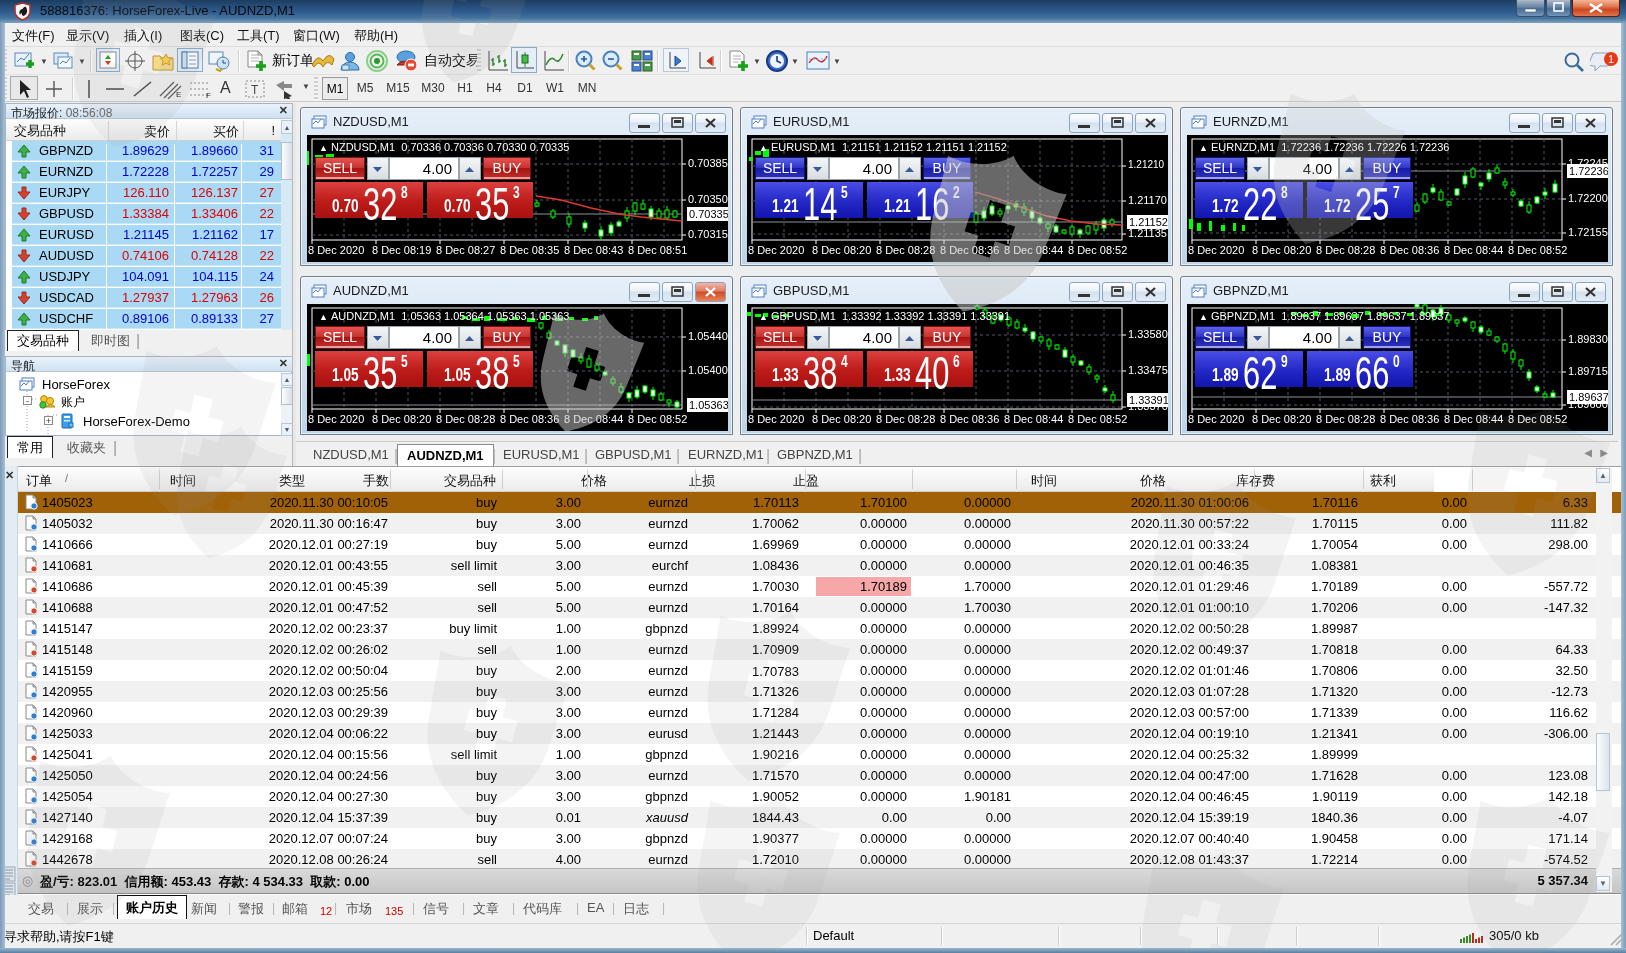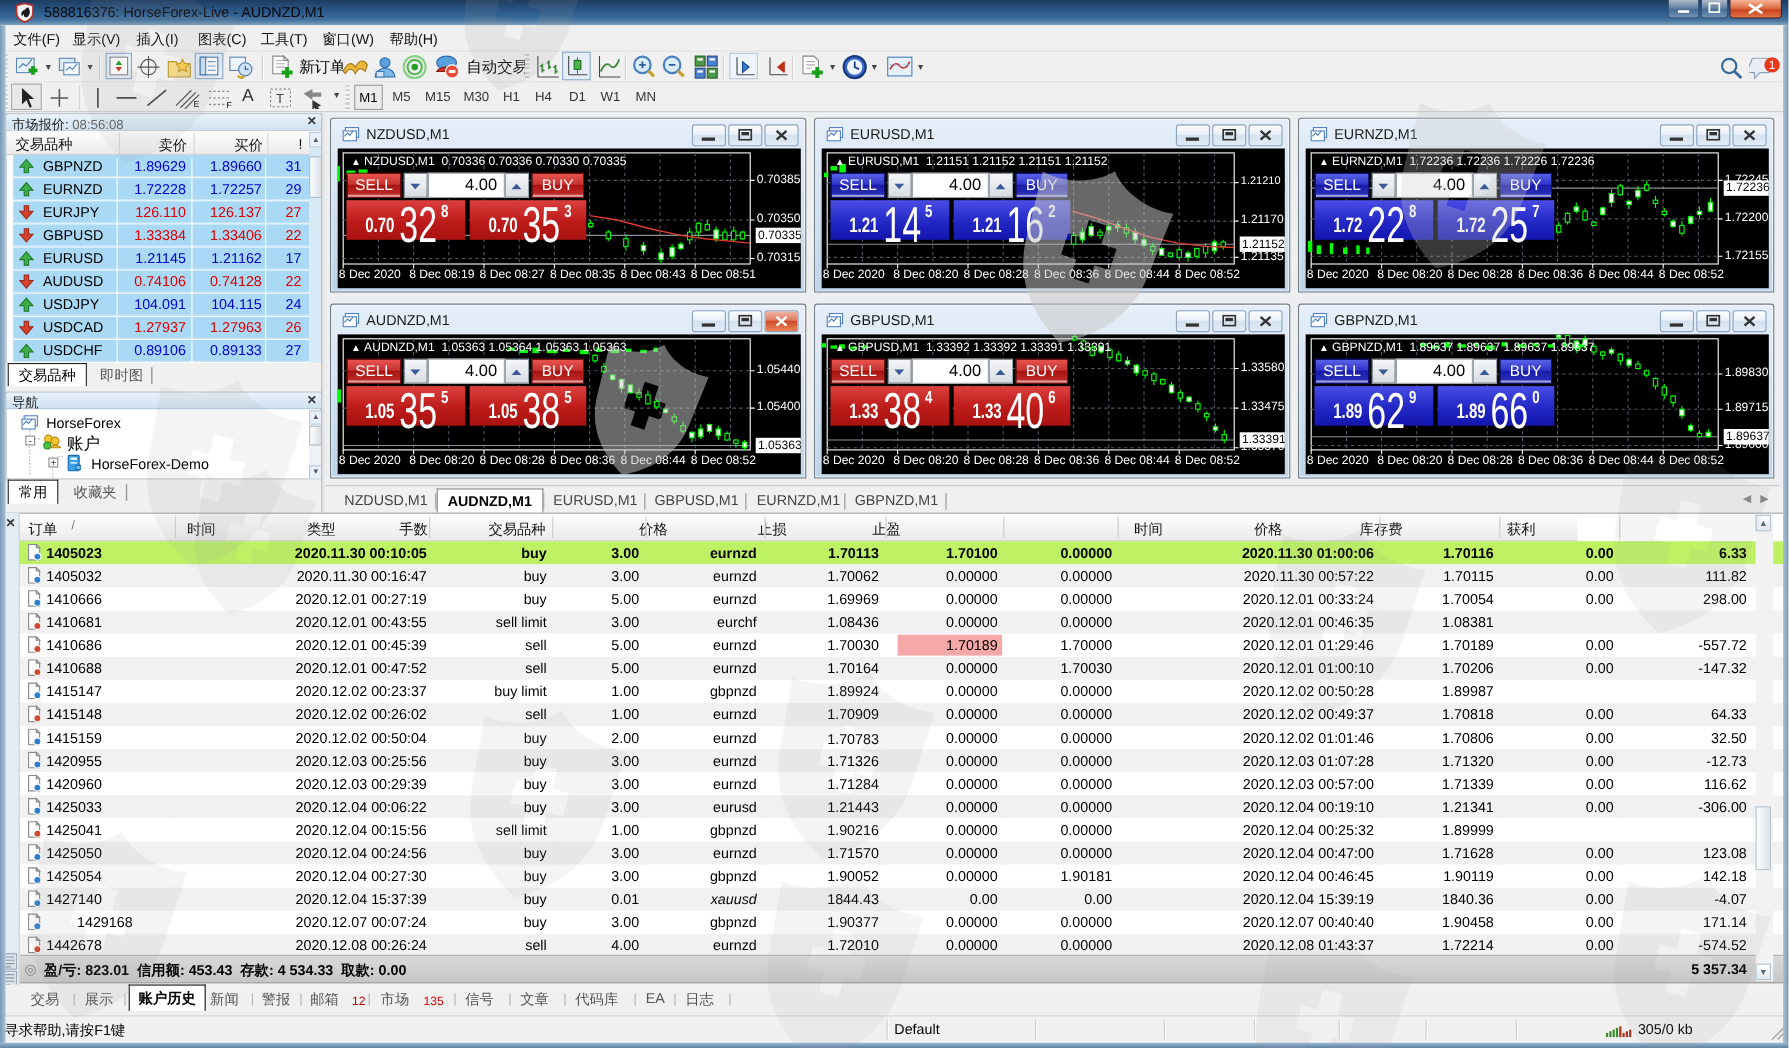--- a/index.html
+++ b/index.html
@@ -349,21 +349,21 @@
    <line x1="10" y1="8" x2="15" y2="8" stroke="#9a9a9a" stroke-dasharray="1,2"></line>
    <line x1="31" y1="24" x2="36" y2="24" stroke="#9a9a9a" stroke-dasharray="1,2"></line>
  </svg>
  <div style="position:absolute;left:17px;top:39px;width:9px;height:9px;border:1px solid #8a8a8a;background:#fff;font-size:9px;line-height:8px;text-align:center;color:#333;">-</div>
  <div style="position:absolute;left:32px;top:37px;"><svg width="18" height="15">
         <circle cx="6" cy="5" r="3.4" fill="#f4c430" stroke="#b8860b"></circle>
         <circle cx="12" cy="7" r="3.6" fill="#f4c430" stroke="#b8860b"></circle>
         <circle cx="5" cy="11" r="3.2" fill="#49c43a" stroke="#2a8a1e"></circle>
         <path d="M8,13 a5,4 0 0 1 9,0 z" fill="#f4c430" stroke="#b8860b"></path>
       </svg></div>
- <span style="position:absolute;left:55px;top:37px;font-size:15px;color:#000;">账户</span>
+ <span style="position:absolute;left:55px;top:37px;font-size:12px;color:#000;">账户</span>
  <div style="position:absolute;left:38px;top:59px;width:9px;height:9px;border:1px solid #8a8a8a;background:#fff;font-size:9px;line-height:8px;text-align:center;color:#333;">+</div>
  <div style="position:absolute;left:54px;top:55px;"><svg width="16" height="18">
         <rect x="2" y="2" width="10" height="14" rx="1" fill="#3aa0e8" stroke="#1a6ab0"></rect>
         <rect x="4" y="4" width="6" height="2" fill="#fff"></rect>
         <rect x="4" y="8" width="6" height="1.5" fill="#cde8fa"></rect>
         <rect x="9" y="11" width="4" height="4" fill="#7ec3f0" stroke="#1a6ab0"></rect>
       </svg></div>
  <span style="position:absolute;left:77px;top:57px;font-size:13px;color:#000;">HorseForex-Demo</span>
  <div style="position:absolute;left:275px;top:16px;width:12px;height:63px;background:#eef2f6;">
    <div style="position:absolute;left:0;top:0;width:12px;height:13px;background:#e8f1fa;border:1px solid #b8cada;font-size:7px;color:#556;text-align:center;line-height:12px;">▲</div>
@@ -1147,21 +1147,21 @@
 <span style="position:absolute;left:390px;top:471px;height:18px;border-left:1px solid #cfcfcf;"></span>
 <span style="position:absolute;left:502px;top:471px;height:18px;border-left:1px solid #cfcfcf;"></span>
 <span style="position:absolute;left:587px;top:471px;height:18px;border-left:1px solid #cfcfcf;"></span>
 <span style="position:absolute;left:695px;top:471px;height:18px;border-left:1px solid #cfcfcf;"></span>
 <span style="position:absolute;left:805px;top:471px;height:18px;border-left:1px solid #cfcfcf;"></span>
 <span style="position:absolute;left:912px;top:471px;height:18px;border-left:1px solid #cfcfcf;"></span>
 <span style="position:absolute;left:1016px;top:471px;height:18px;border-left:1px solid #cfcfcf;"></span>
 <span style="position:absolute;left:1254px;top:471px;height:18px;border-left:1px solid #cfcfcf;"></span>
 <span style="position:absolute;left:1363px;top:471px;height:18px;border-left:1px solid #cfcfcf;"></span>
 <span style="position:absolute;left:1472px;top:471px;height:18px;border-left:1px solid #cfcfcf;"></span>
-<div style="position:absolute;left:0;top:492px;width:1626px;height:21px;background:#bef264;font-size:13px;color:#000;font-weight:bold;">
+<div style="position:absolute;left:0;top:492px;width:1626px;height:21px;background:#a16207;font-size:13px;color:#000;">
     <span style="position:absolute;left:24px;top:2px;"><svg width="14" height="16">
         <path d="M2,1 h7 l3,3 v11 h-10 z" fill="#fdfdfd" stroke="#8a8a8a"></path>
         <path d="M9,1 l3,3 h-3 z" fill="#d8d8d8" stroke="#8a8a8a"></path>
         <circle cx="10" cy="12" r="3.2" fill="#2f7fd0" stroke="#fff"></circle>
       </svg></span>
     <span style="position:absolute;left:42px;top:3px;">1405023</span>
     <span style="position:absolute;right:1238px;top:3px;">2020.11.30 00:10:05</span>
     <span style="position:absolute;right:1129px;top:3px;">buy</span>
     <span style="position:absolute;right:1045px;top:3px;">3.00</span>
     <span style="position:absolute;right:938px;top:3px;">eurnzd</span>
@@ -1458,21 +1458,21 @@
     <span style="position:absolute;right:268px;top:3px;">1840.36</span>
     <span style="position:absolute;right:159px;top:3px;">0.00</span>
     <span style="position:absolute;right:38px;top:3px;">-4.07</span>
   </div>
 <div style="position:absolute;left:0;top:828px;width:1626px;height:21px;background:#ffffff;font-size:13px;color:#000;">
     <span style="position:absolute;left:24px;top:2px;"><svg width="14" height="16">
         <path d="M2,1 h7 l3,3 v11 h-10 z" fill="#fdfdfd" stroke="#8a8a8a"></path>
         <path d="M9,1 l3,3 h-3 z" fill="#d8d8d8" stroke="#8a8a8a"></path>
         <circle cx="10" cy="12" r="3.2" fill="#2f7fd0" stroke="#fff"></circle>
       </svg></span>
-    <span style="position:absolute;left:42px;top:3px;margin-left:28px;">1429168</span>
+    <span style="position:absolute;left:42px;top:3px;">1429168</span>
     <span style="position:absolute;right:1238px;top:3px;">2020.12.07 00:07:24</span>
     <span style="position:absolute;right:1129px;top:3px;">buy</span>
     <span style="position:absolute;right:1045px;top:3px;">3.00</span>
     <span style="position:absolute;right:938px;top:3px;">gbpnzd</span>
     <span style="position:absolute;right:827px;top:3px;">1.90377</span>
     <span style="position:absolute;right:719px;top:3px;">0.00000</span>
     <span style="position:absolute;right:615px;top:3px;">0.00000</span>
     <span style="position:absolute;right:377px;top:3px;">2020.12.07 00:40:40</span>
     <span style="position:absolute;right:268px;top:3px;">1.90458</span>
     <span style="position:absolute;right:159px;top:3px;">0.00</span>

